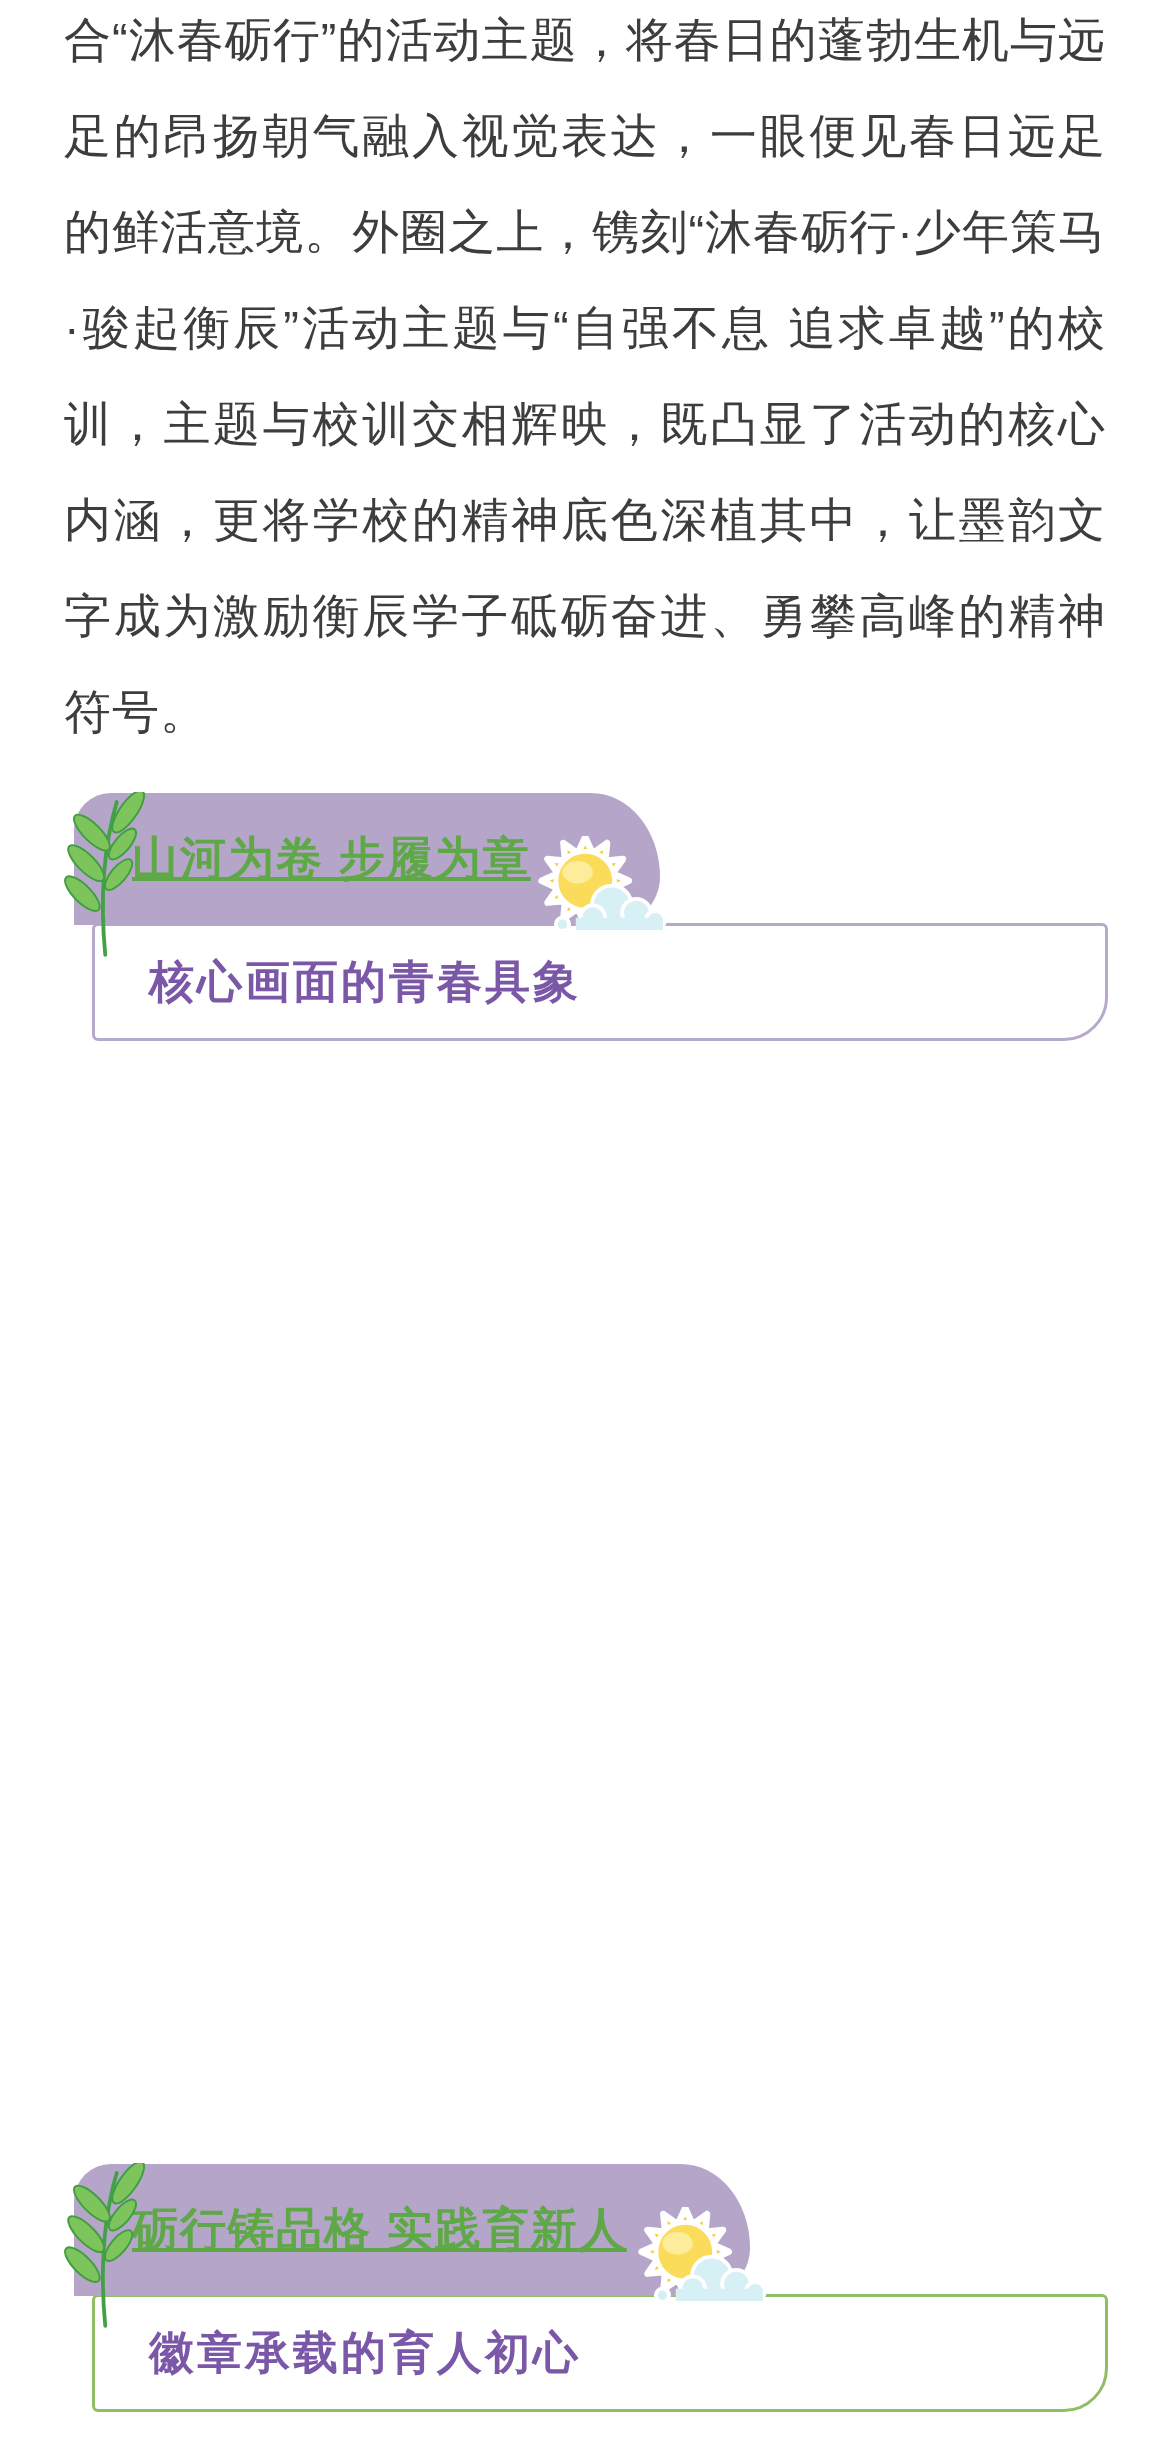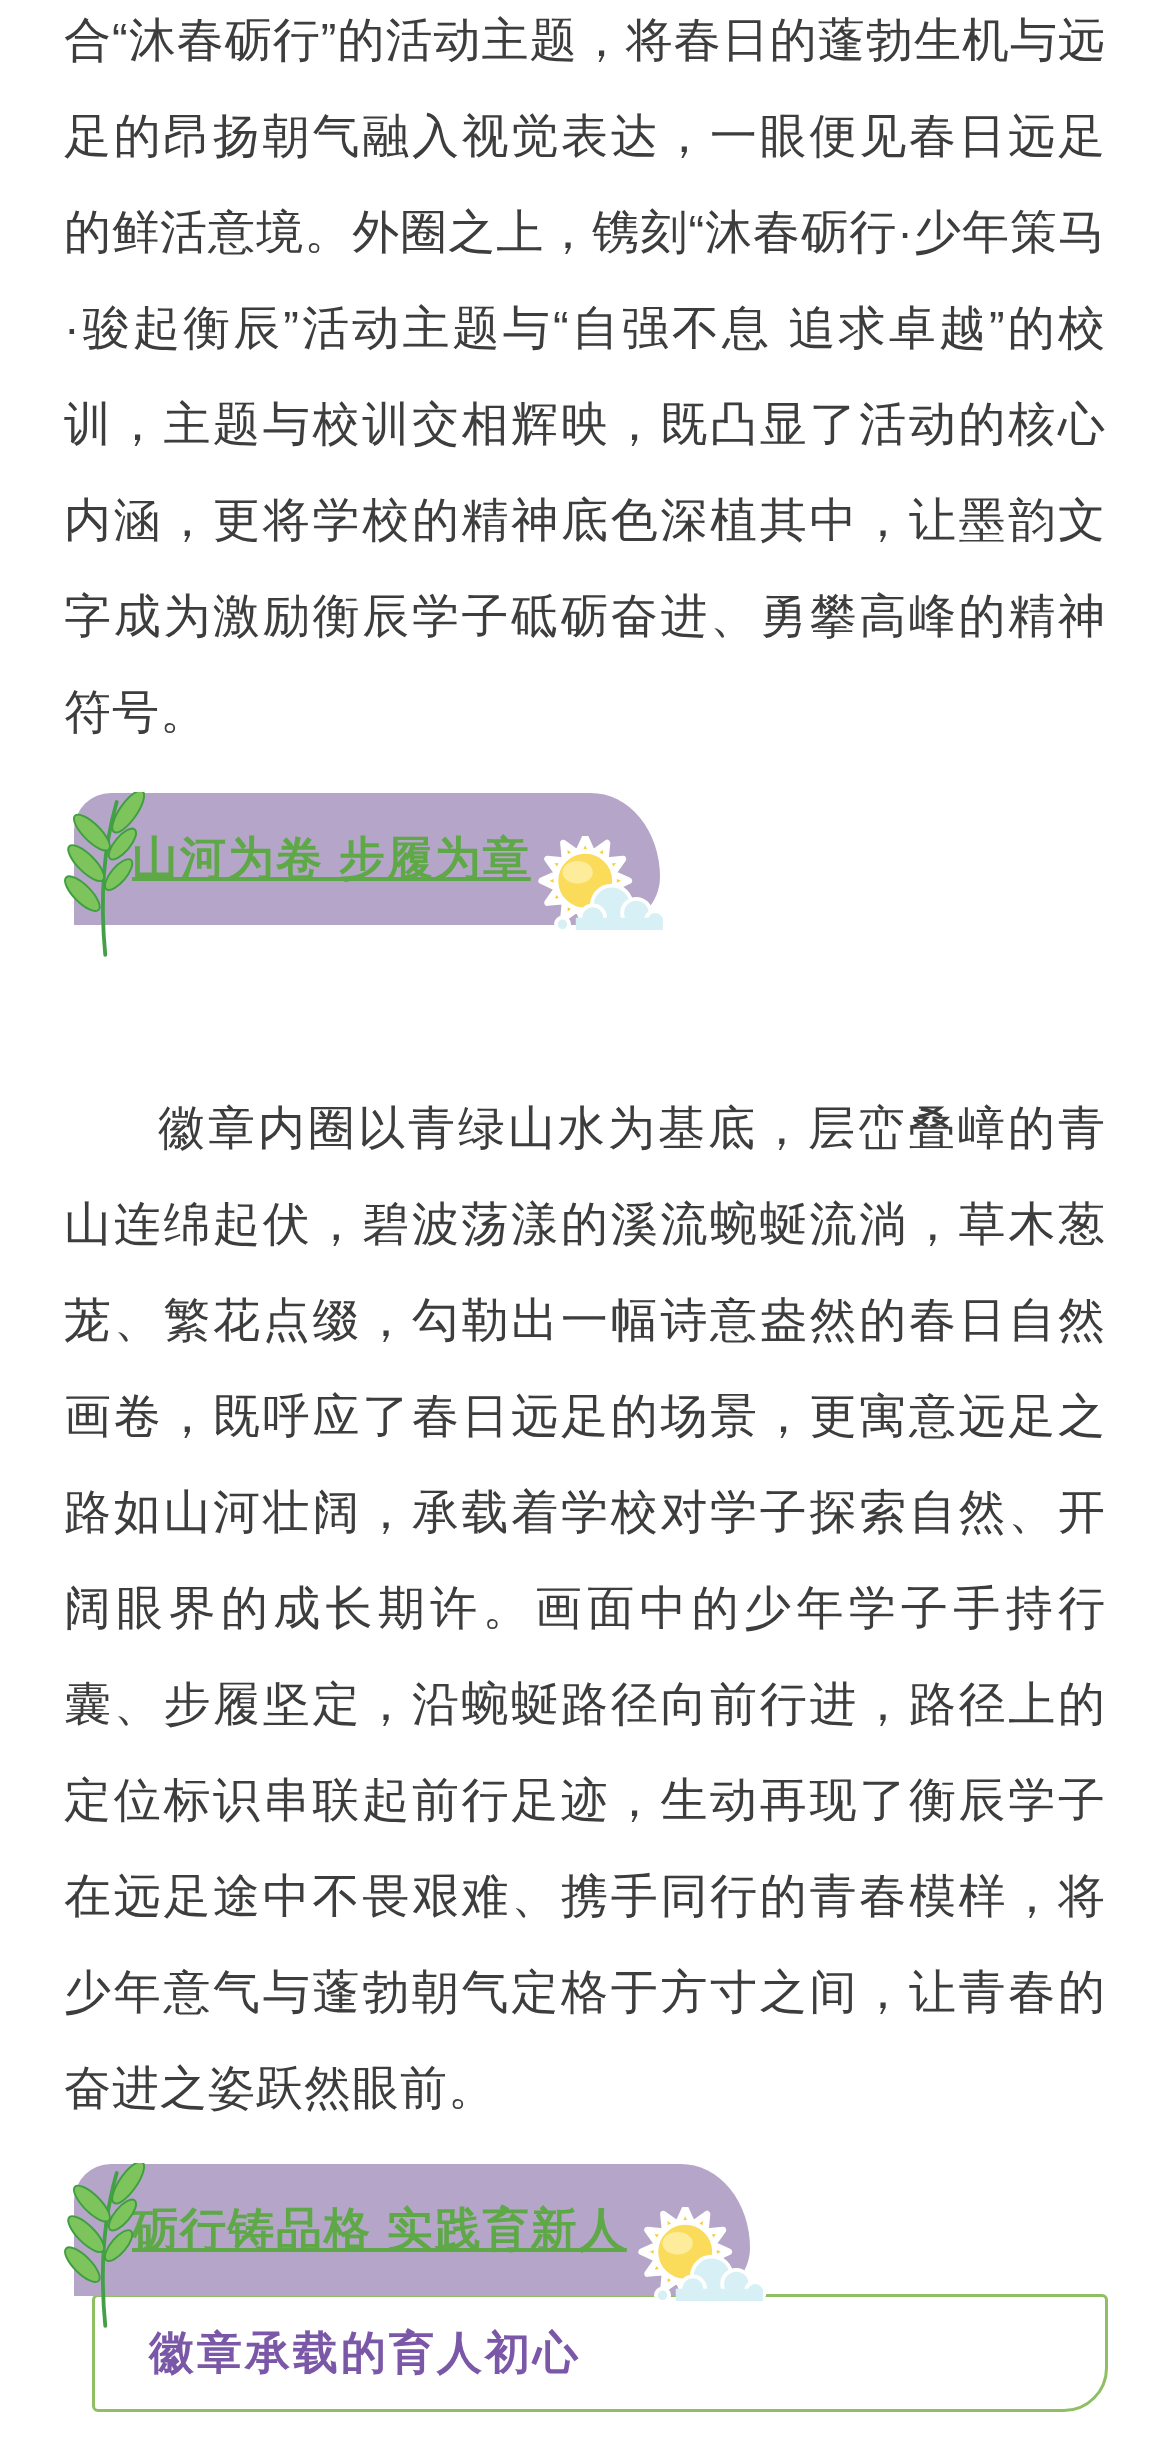--- a/index.html
+++ b/index.html
@@ -98,32 +98,34 @@
       <rect x="42" y="86" width="92" height="13" fill="#d7f0f6"></rect>
     </g>
   </defs>
 </svg>
 
 <div class="page">
 
   <p class="body-text p1">合“沐春砺行”的活动主题，将春日的蓬勃生机与远足的昂扬朝气融入视觉表达，一眼便见春日远足的鲜活意境。外圈之上，镌刻“沐春砺行·少年策马·骏起衡辰”活动主题与“自强不息 追求卓越”的校训，主题与校训交相辉映，既凸显了活动的核心内涵，更将学校的精神底色深植其中，让墨韵文字成为激励衡辰学子砥砺奋进、勇攀高峰的精神符号。</p>
 
   <section class="sec s1">
+    <div class="subbox">
+      <span class="subtitle">核心画面的青春具象</span>
+    </div>
     <div class="pill">
       <span class="pill-title">山河为卷 步履为章</span>
     </div>
     <svg class="sun" viewBox="0 0 150 105">
       <use href="#sun-def"></use>
     </svg>
     <svg class="wheat" viewBox="0 0 110 175">
       <use href="#wheat-def"></use>
     </svg>
   </section>
 
-  <p class="body-text p2">徽章内圈以青绿山水为基底，层峦叠嶂的青山连绵起伏，碧波荡漾的溪流蜿蜒流淌，草木葱茏、繁花点缀，勾勒出一幅诗意盎然的春日自然画卷，既呼应了春日远足的场景，更寓意远足之路如山河壮阔，承载着学校对学子探索自然、开阔眼界的成长期许。画面中的少年学子手持行囊、步履坚定，沿蜿蜒路径向前行进，路径上的定位标识串联起前行足迹，生动再现了衡辰学子在远足途中不畏艰难、携手同行的青春模样，将少年意气与蓬勃朝气定格于方寸之间，让青春的奋进之姿跃然眼前。</p>
 
   <section class="sec s2">
     <div class="subbox">
       <span class="subtitle">徽章承载的育人初心</span>
     </div>
     <div class="pill">
       <span class="pill-title">砺行铸品格 实践育新人</span>
     </div>
     <svg class="sun" viewBox="0 0 150 105">
       <use href="#sun-def"></use>

